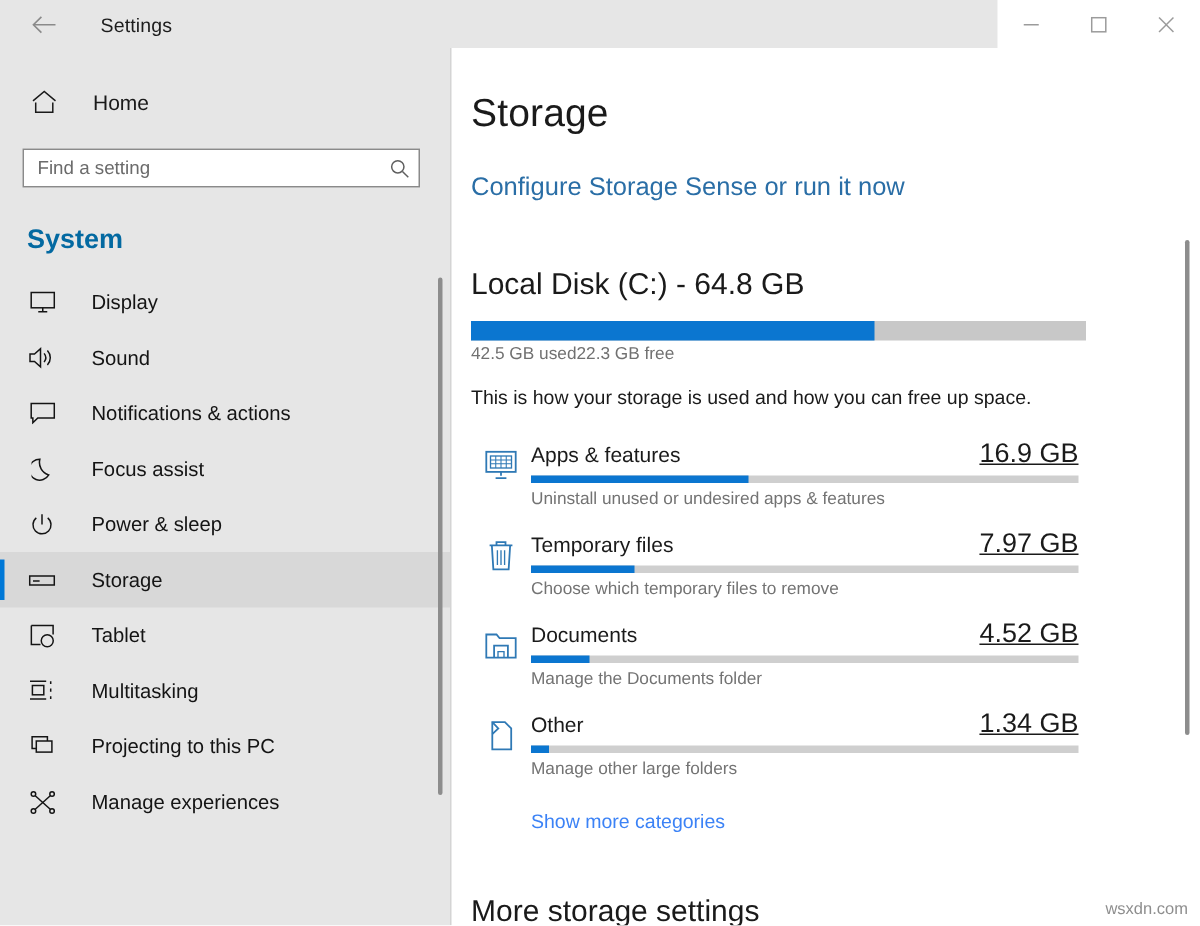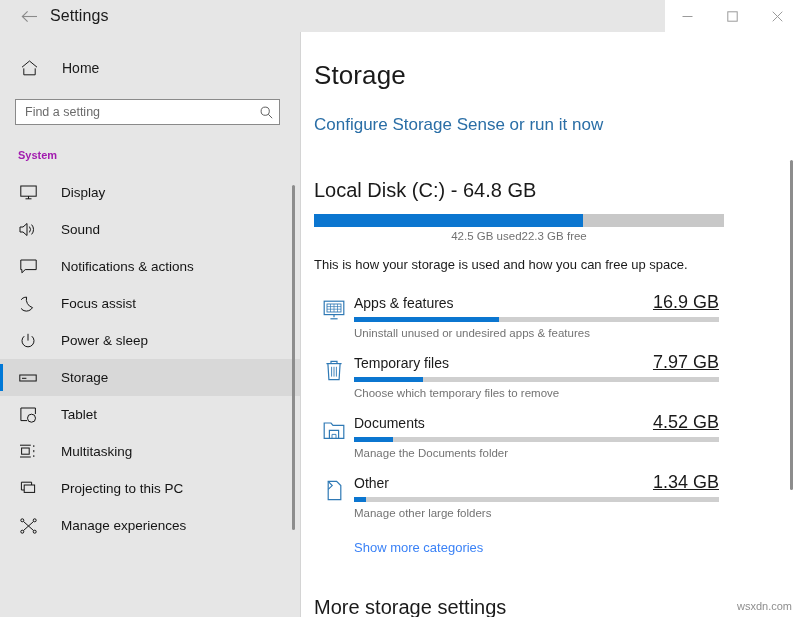--- a/index.html
+++ b/index.html
@@ -33,23 +33,23 @@
     background: #e6e6e6;
     padding-left: 14px;
   }
   .back-btn {
     width: 30px; height: 24px;
     display: flex; align-items: center; justify-content: center;
     color: #8a8a8a;
   }
   .back-btn svg { display: block; }
   .app-title {
-    font-size: 16px;
+    font-size: 13px;
     color: #1c1c1c;
-    margin-left: 6px;
+    margin-left: 23px;
     letter-spacing: 0.1px;
   }
   .titlebar-right {
     display: flex;
     flex: 0 0 auto;
     background: #ffffff;
   }
   .win-btn {
     width: 45px; height: 32px;
     display: flex; align-items: center; justify-content: center;
@@ -104,23 +104,23 @@
     border: none; outline: none;
     font-family: "Liberation Sans", sans-serif;
     font-size: 12.5px;
     color: #333;
     background: transparent;
   }
   .search-wrap input::placeholder { color: #6b6b6b; }
   .search-icon { color: #5f5f5f; display: flex; align-items: center; }
 
   .section-head {
-    font-size: 11px;
+    font-size: 18px;
     font-weight: bold;
-    color: #a21caf;
+    color: #0369a1;
     padding: 24px 0 0 18px;
     margin-bottom: 13px;
   }
   .navlist { position: relative; }
   .nav-item {
     display: flex;
     align-items: center;
     height: 37px;
     padding-left: 18px;
     position: relative;
@@ -195,21 +195,21 @@
     position: relative;
   }
   .disk-bar-fill {
     position: absolute;
     left: 0; top: 0; bottom: 0;
     background: #0b76d0;
   }
   .disk-legend {
     width: 410px;
     display: flex;
-    justify-content: center;
+    justify-content: flex-start;
     margin-top: 3px;
     font-size: 11.5px;
     color: #717171;
   }
   .disk-desc {
     font-size: 13px;
     color: #1a1a1a;
     margin-top: 15px;
   }
 

